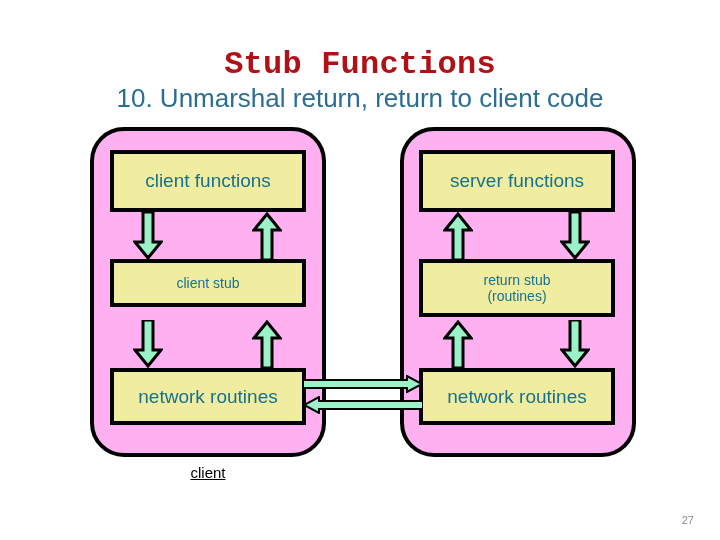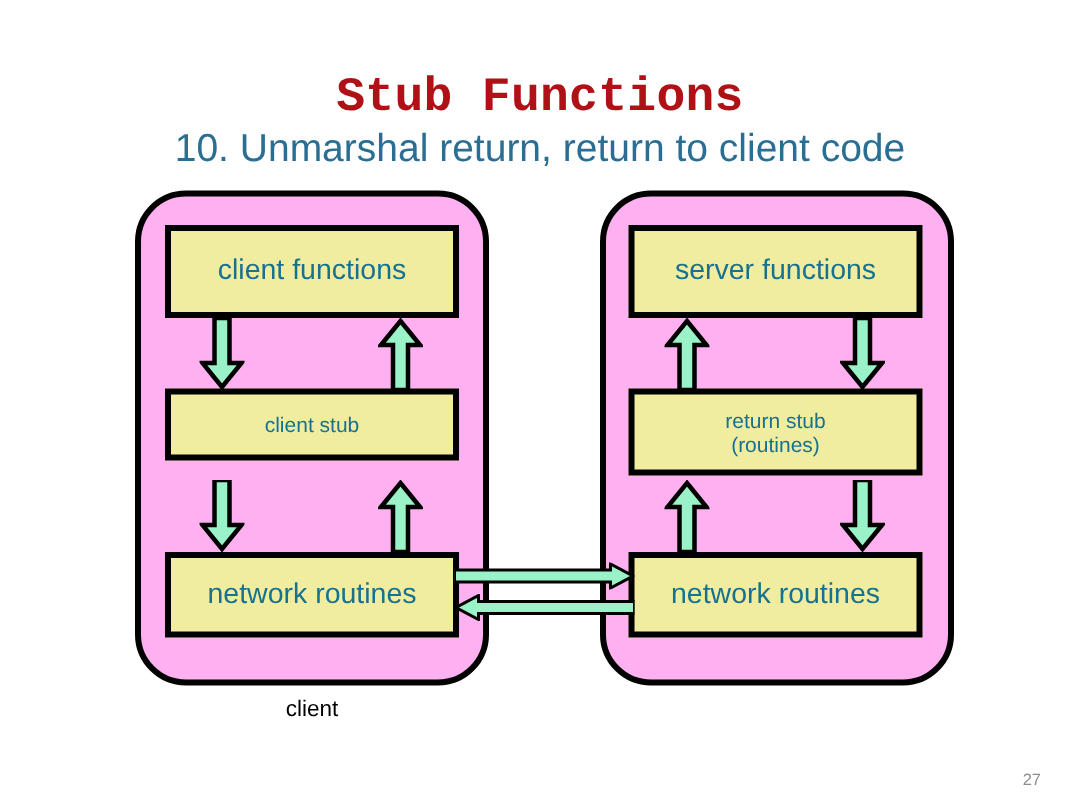--- a/index.html
+++ b/index.html
@@ -105,20 +105,21 @@
   #arr-net-right { left: 303px; top: 375px; }
   #arr-net-left  { left: 303px; top: 396px; }
 
   
   .host-caption {
     position: absolute;
     width: 236px;
     text-align: center;
     font-size: 15px;
     color: #000000;
+    text-decoration: underline;
   }
   #caption-client { left: 90px;  top: 464px; }
   #caption-server { left: 400px; top: 464px; }
 
   
   #page-number {
     position: absolute;
     right: 26px;
     bottom: 14px;
     font-size: 11px;

